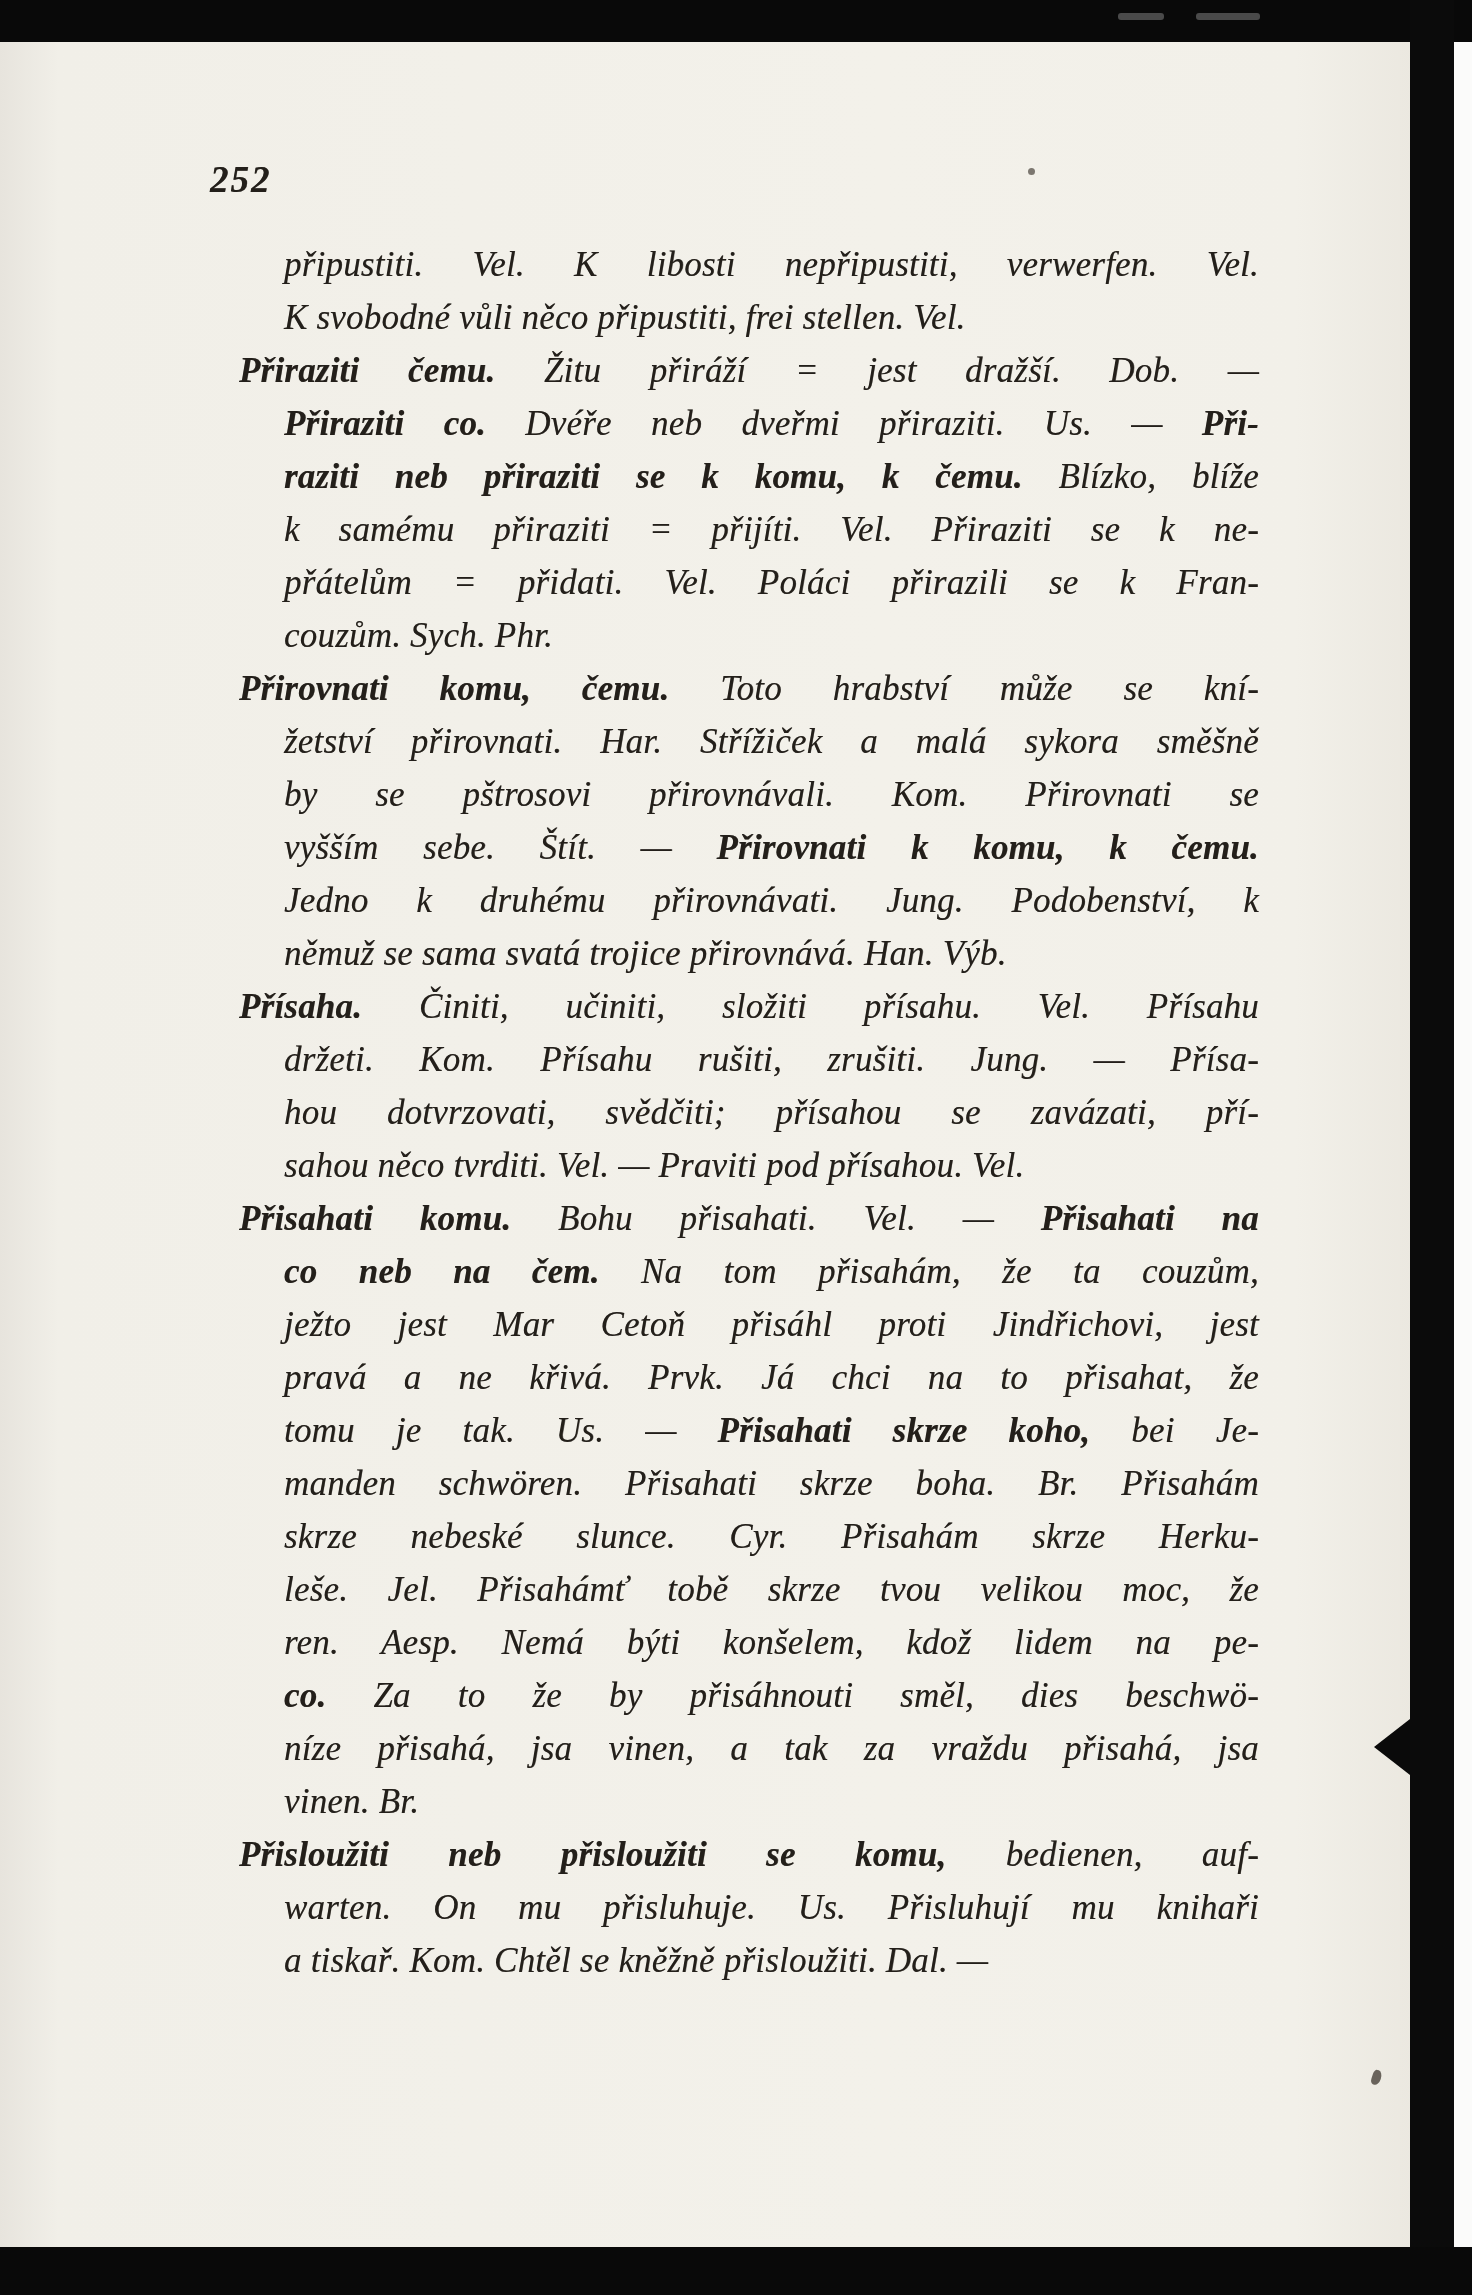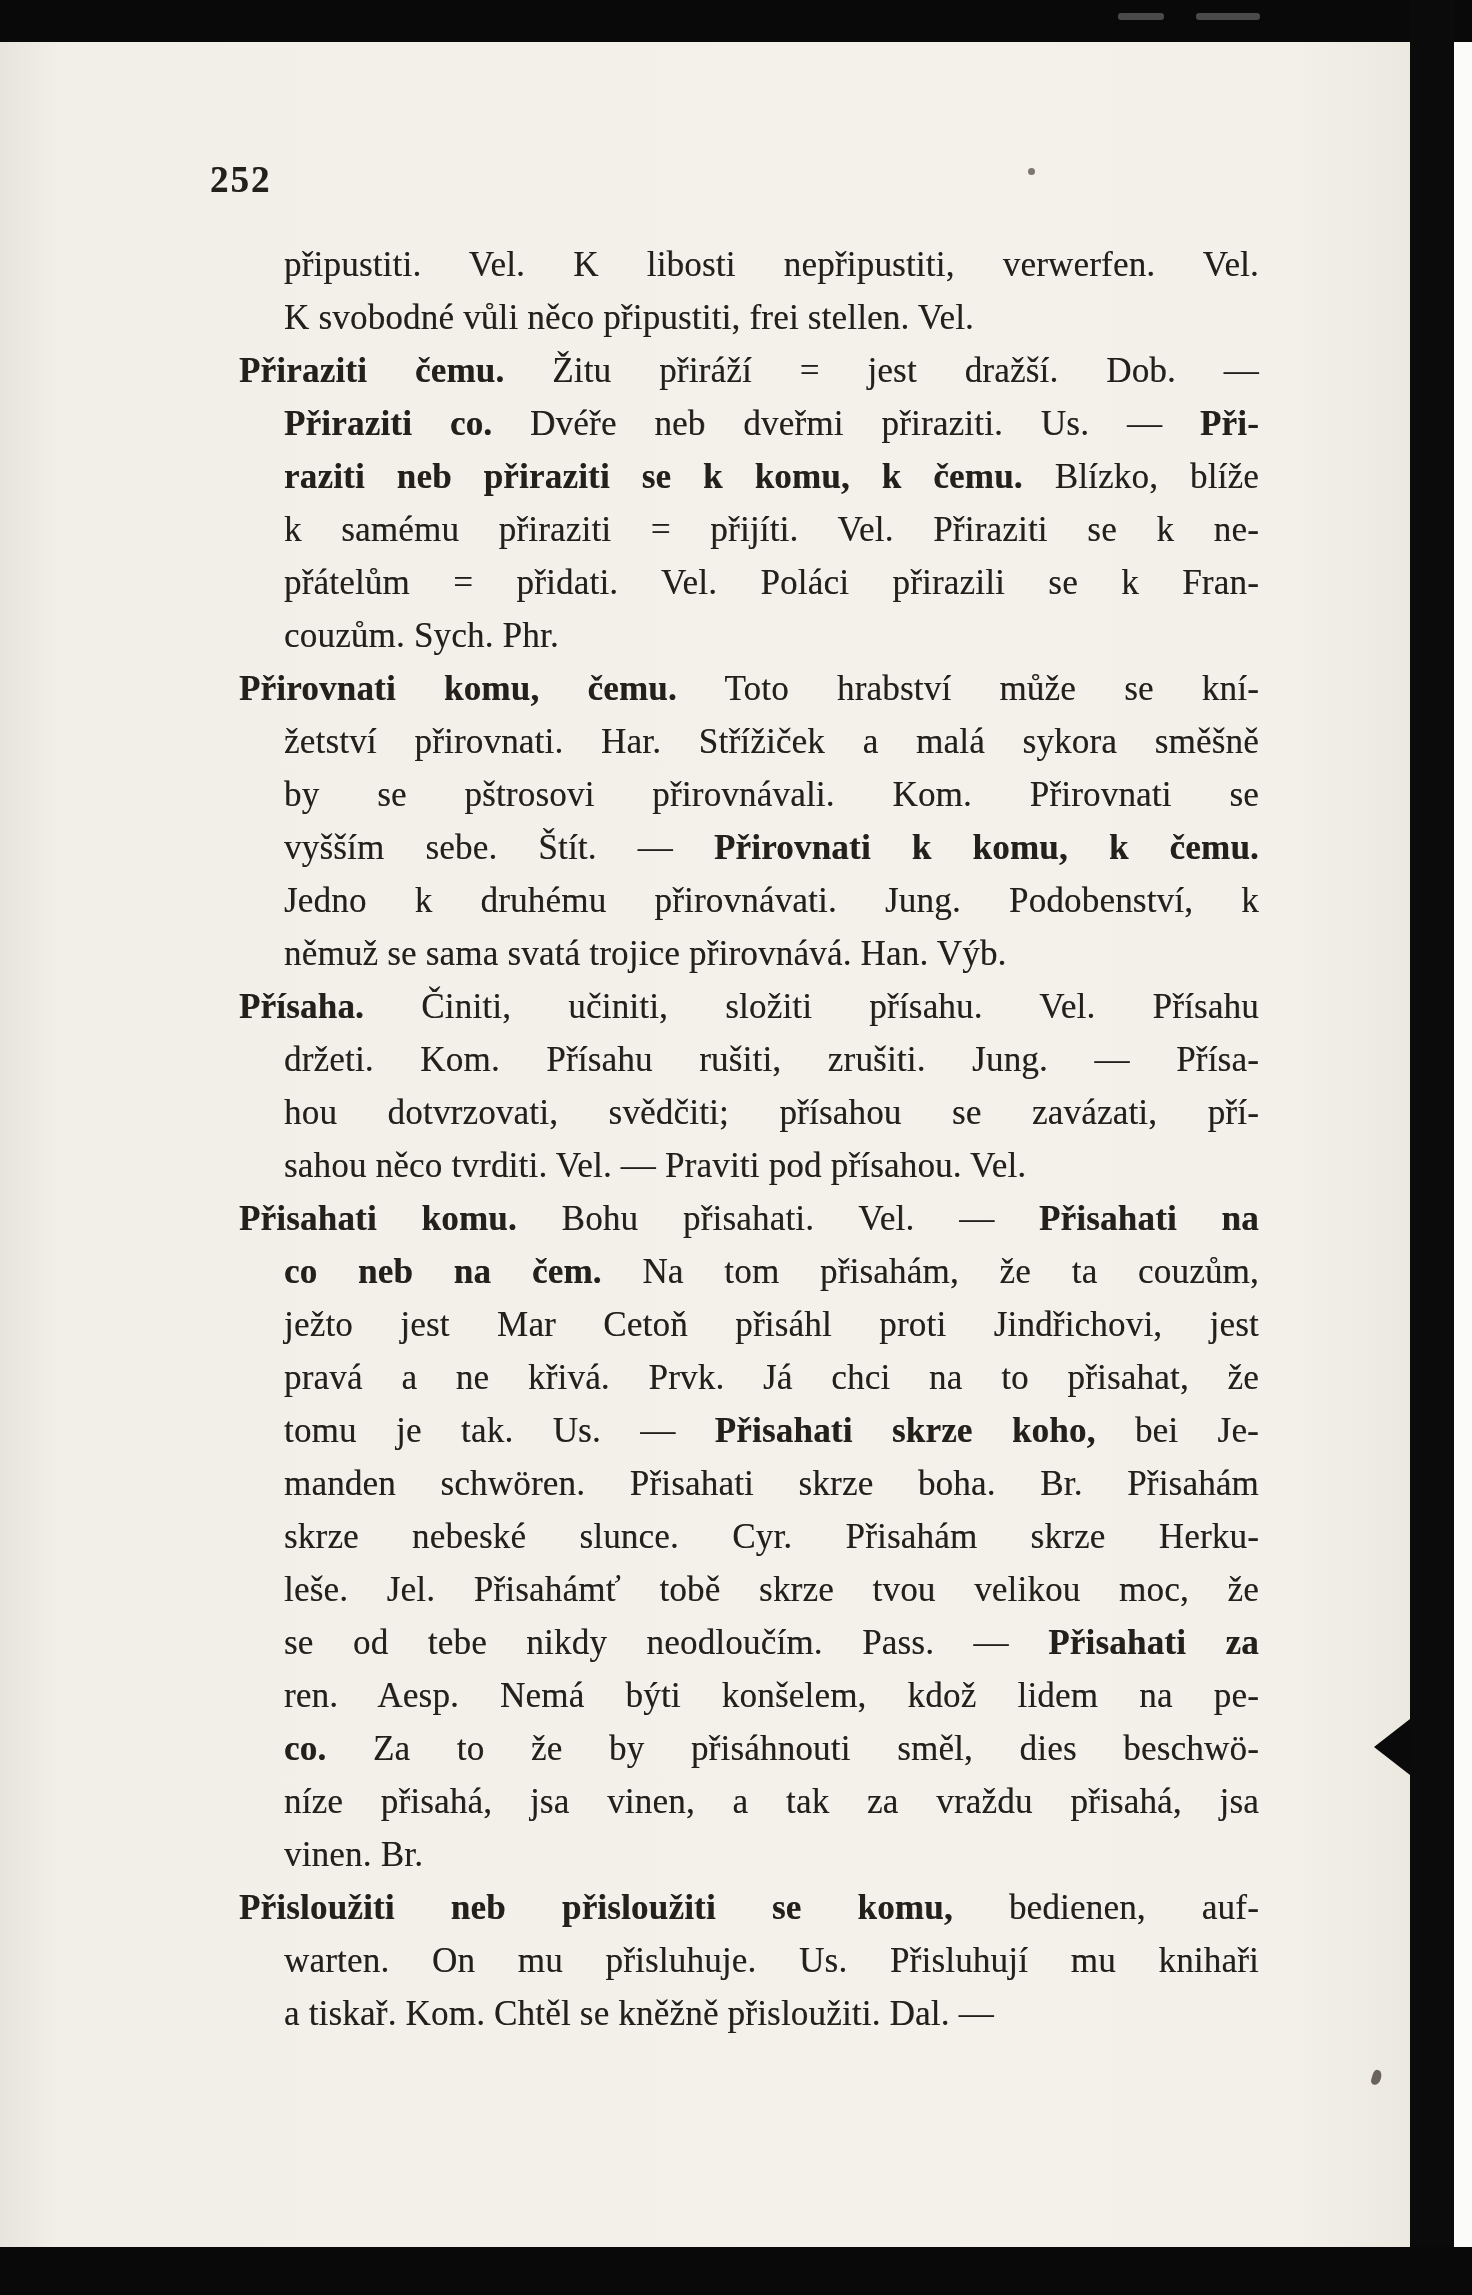--- a/index.html
+++ b/index.html
@@ -4,20 +4,21 @@
 <style>
   * { margin:0; padding:0; box-sizing:border-box; }
   html, body { background:#2a2a2a; }
   .page {
     position:relative;
     width:1472px; height:2295px;
     overflow:hidden;
     background: linear-gradient(90deg, #e7e4dd 0%, #f1efe8 4%, #f3f1ea 60%, #f2f0e9 88%, #ebe8e0 96%, #efece5 100%);
     font-family: "Liberation Serif", "DejaVu Serif", serif;
     color:#231f1a;
+    font-style:italic;
   }
   .bar-top { position:absolute; top:0; left:0; width:100%; height:42px; background:#090909; }
   .dash { position:absolute; top:13px; height:7px; background:#4a4a4a; border-radius:3px; }
   .d1 { left:1118px; width:46px; }
   .d2 { left:1196px; width:64px; }
   .bar-right { position:absolute; top:0; left:1410px; width:44px; height:100%; background:#0b0b0b; }
   .strip-right { position:absolute; top:42px; left:1454px; right:0; bottom:48px; background:#fbfbfa; }
   .bar-bottom { position:absolute; bottom:0; left:0; width:100%; height:48px; background:#090909; }
   .arrow {
     position:absolute; top:1719px; right:62px;
@@ -86,21 +87,20 @@
       <div class="line indent"><span class="reg">hou dotvrzovati, svědčiti; přísahou se zavázati, pří-</span></div>
       <div class="line indent last"><span class="reg">sahou něco tvrditi. Vel. — Praviti pod přísahou. Vel.</span></div>
       <div class="line"><span class="bold">Přisahati komu.</span><span class="reg"> Bohu přisahati. Vel. — </span><span class="bold">Přisahati na</span></div>
       <div class="line indent"><span class="bold">co neb na čem.</span><span class="reg"> Na tom přisahám, že ta couzům,</span></div>
       <div class="line indent"><span class="reg">ježto jest Mar Cetoň přisáhl proti Jindřichovi, jest</span></div>
       <div class="line indent"><span class="reg">pravá a ne křivá. Prvk. Já chci na to přisahat, že</span></div>
       <div class="line indent"><span class="reg">tomu je tak. Us. — </span><span class="bold">Přisahati skrze koho,</span><span class="reg"> bei Je-</span></div>
       <div class="line indent"><span class="reg">manden schwören. Přisahati skrze boha. Br. Přisahám</span></div>
       <div class="line indent"><span class="reg">skrze nebeské slunce. Cyr. Přisahám skrze Herku-</span></div>
       <div class="line indent"><span class="reg">leše. Jel. Přisahámť tobě skrze tvou velikou moc, že</span></div>
-      <div class="line indent"><span class="reg">se od tebe nikdy neodloučím. Pass. — </span><span class="bold">Přisahati za</span></div>
       <div class="line indent"><span class="reg">ren. Aesp. Nemá býti konšelem, kdož lidem na pe-</span></div>
       <div class="line indent"><span class="bold">co.</span><span class="reg"> Za to že by přisáhnouti směl, dies beschwö-</span></div>
       <div class="line indent"><span class="reg">níze přisahá, jsa vinen, a tak za vraždu přisahá, jsa</span></div>
       <div class="line indent last"><span class="reg">vinen. Br.</span></div>
       <div class="line"><span class="bold">Přisloužiti neb přisloužiti se komu,</span><span class="reg"> bedienen, auf-</span></div>
       <div class="line indent"><span class="reg">warten. On mu přisluhuje. Us. Přisluhují mu knihaři</span></div>
       <div class="line indent last"><span class="reg">a tiskař. Kom. Chtěl se kněžně přisloužiti. Dal. —</span></div>
     </div>
 
   <span class="speck s1"></span>

